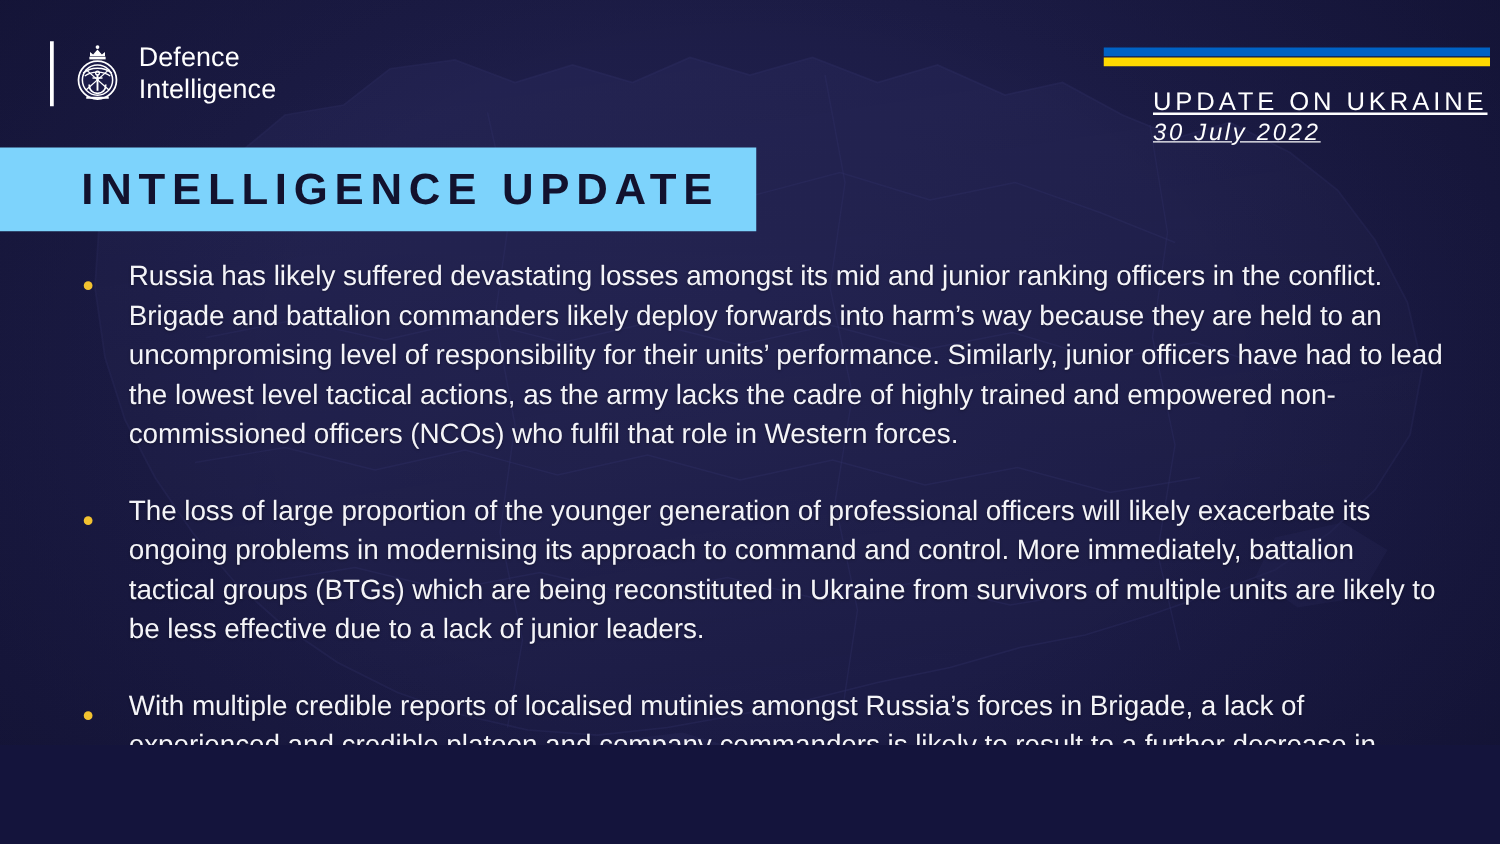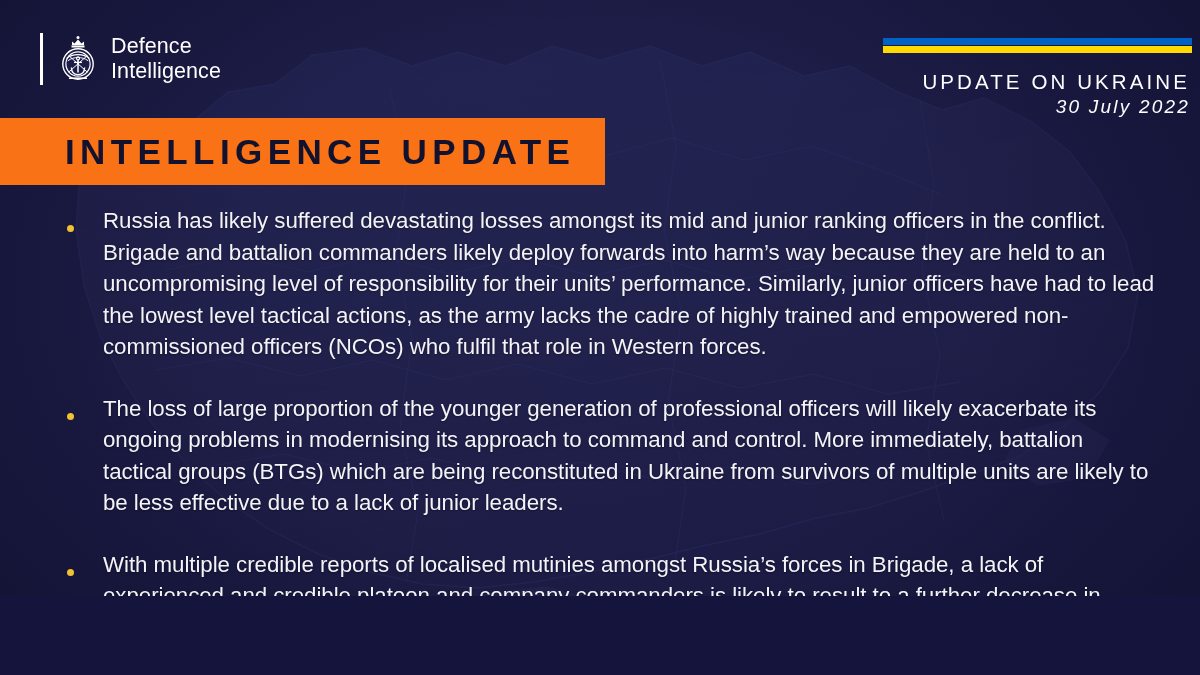--- a/index.html
+++ b/index.html
@@ -104,23 +104,23 @@
     flex-direction: column;
   }
   .flagbar .stripe-blue { height: 7px; background: #0062c4; }
   .flagbar .stripe-gap  { height: 1px; background: transparent; }
   .flagbar .stripe-yellow { height: 7px; background: #ffd900; }
 
   .update-block {
     position: absolute;
     right: 10px;
     top: 70px;
-    text-align: right;
     z-index: 5;
     color: #ffffff;
+    text-decoration: underline;
   }
   .update-title {
     font-size: 20.5px;
     letter-spacing: 3.1px;
     font-weight: 400;
     line-height: 24px;
     white-space: nowrap;
   }
   .update-date {
     font-size: 19px;
@@ -131,21 +131,21 @@
     white-space: nowrap;
   }
 
   
   .banner {
     position: absolute;
     left: 0;
     top: 118px;
     width: 605px;
     height: 67px;
-    background: #f97316;
+    background: #7dd3fc;
     z-index: 5;
     display: flex;
     align-items: center;
   }
   .banner-text {
     margin-left: 65px;
     color: #12122e;
     font-size: 35px;
     font-weight: 700;
     letter-spacing: 5.4px;

